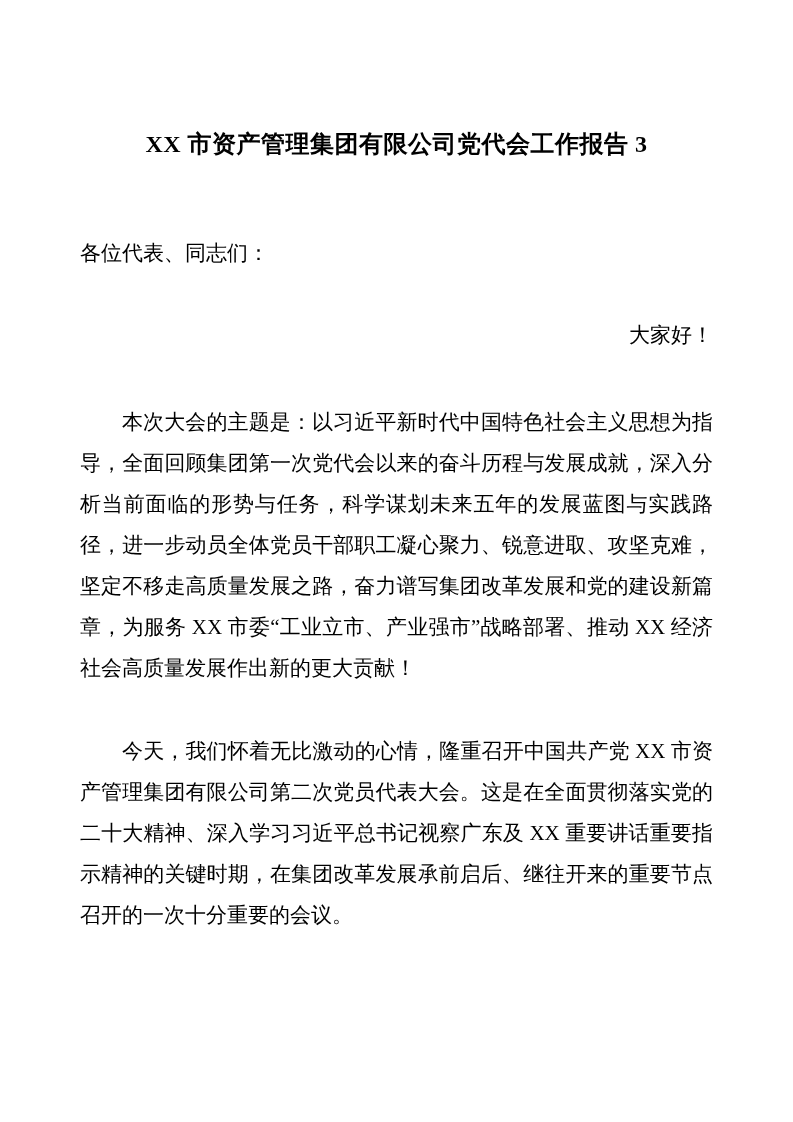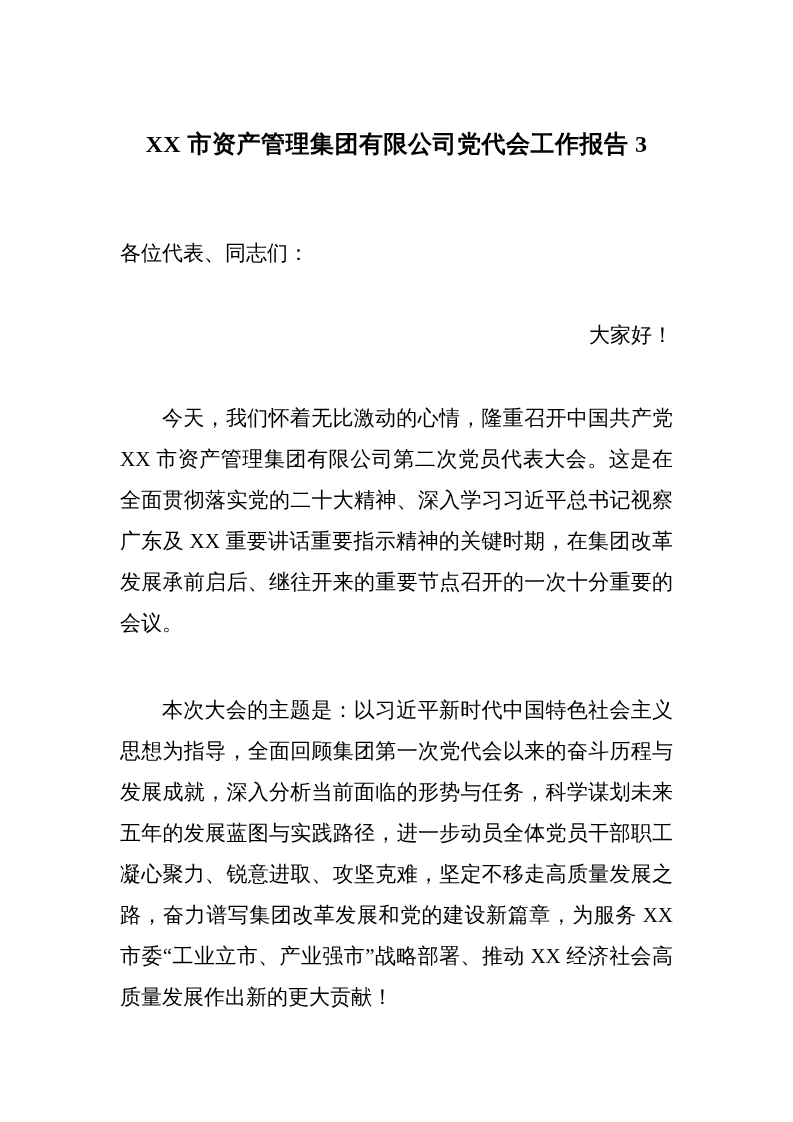--- a/index.html
+++ b/index.html
@@ -10,32 +10,32 @@
   .page {
     position: relative;
     width: 793px;
     height: 1122px;
     background: #ffffff;
     overflow: hidden;
     font-family: "Liberation Serif", "DejaVu Serif", serif;
     color: #000000;
   }
   .content {
-    padding: 0 108px;
+    padding: 0 80px;
   }
   .doc-title {
     margin: 128px 0 0 0;
     font-size: 24px;
     line-height: 32px;
     font-weight: 700;
     text-align: center;
     letter-spacing: 0.5px;
   }
   .para {
-    margin: 12px;
+    margin: 0;
     font-size: 21px;
     line-height: 41px;
     text-align: justify;
     text-justify: inter-character;
   }
   .salutation {
     margin-top: 73px;
     text-align: left;
   }
   .greeting {
@@ -56,17 +56,17 @@
 <body>
 
 <div class="page">
   <div class="content">
     <h1 class="doc-title">XX 市资产管理集团有限公司党代会工作报告 3</h1>
 
     <p class="para salutation">各位代表、同志们：</p>
 
     <p class="para greeting indent">大家好！</p>
 
+    <p class="para indent body-para-2">本次大会的主题是：以习近平新时代中国特色社会主义思想为指导，全面回顾集团第一次党代会以来的奋斗历程与发展成就，深入分析当前面临的形势与任务，科学谋划未来五年的发展蓝图与实践路径，进一步动员全体党员干部职工凝心聚力、锐意进取、攻坚克难，坚定不移走高质量发展之路，奋力谱写集团改革发展和党的建设新篇章，为服务 XX 市委“工业立市、产业强市”战略部署、推动 XX 经济社会高质量发展作出新的更大贡献！</p>
+
     <p class="para indent body-para-1">今天，我们怀着无比激动的心情，隆重召开中国共产党 XX 市资产管理集团有限公司第二次党员代表大会。这是在全面贯彻落实党的二十大精神、深入学习习近平总书记视察广东及 XX 重要讲话重要指示精神的关键时期，在集团改革发展承前启后、继往开来的重要节点召开的一次十分重要的会议。</p>
-
-    <p class="para indent body-para-2">本次大会的主题是：以习近平新时代中国特色社会主义思想为指导，全面回顾集团第一次党代会以来的奋斗历程与发展成就，深入分析当前面临的形势与任务，科学谋划未来五年的发展蓝图与实践路径，进一步动员全体党员干部职工凝心聚力、锐意进取、攻坚克难，坚定不移走高质量发展之路，奋力谱写集团改革发展和党的建设新篇章，为服务 XX 市委“工业立市、产业强市”战略部署、推动 XX 经济社会高质量发展作出新的更大贡献！</p>
   </div>
 </div>
 
 </body></html>

